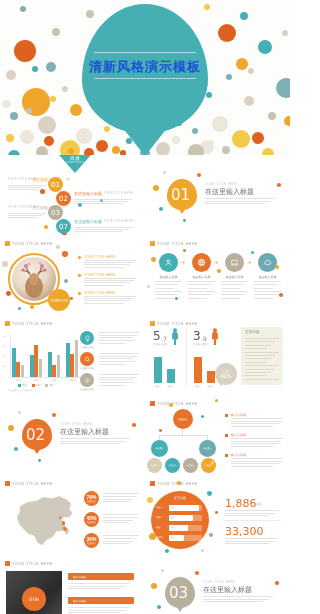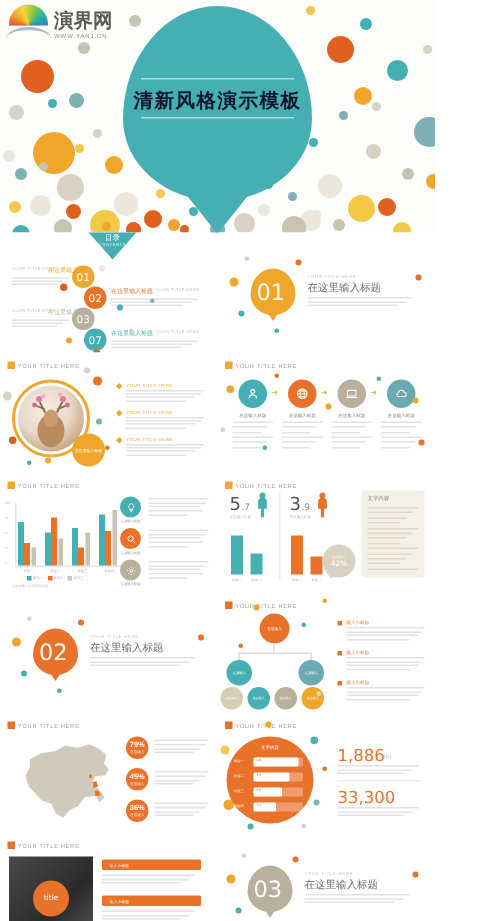--- a/index.html
+++ b/index.html
@@ -28,21 +28,21 @@
     position:absolute; left:82px; top:4px; width:126px; height:130px;
     background:#45afb4; border-radius:50% 50% 50% 50%/58% 58% 42% 42%;
     z-index:4;
   }
   .pin:after{
     content:""; position:absolute; left:50%; bottom:-22px; transform:translateX(-50%);
     width:0;height:0;border-left:27px solid transparent;border-right:27px solid transparent;
     border-top:34px solid #45afb4;
   }
   .pin-title { position:absolute; z-index:6; left:82px; top:58px; width:126px; text-align:center;
-    color:#0f172a; font-size:13px; font-weight:bold; letter-spacing:1px; font-family:"DejaVu Sans",sans-serif; }
+    color:#1d4ed8; font-size:13px; font-weight:bold; letter-spacing:1px; font-family:"DejaVu Sans",sans-serif; }
   .pin-rule { position:absolute; z-index:6; left:94px; width:102px; height:1px; background:rgba(255,255,255,.55); }
 
   
   .grid { position:absolute; top:155px; left:0; width:290px; }
   .row { display:flex; width:290px; }
   .slide { width:141px; height:80px; background:#fff; position:relative; overflow:hidden; margin:0 2px 0 2px; }
   .slide.left{ margin-left:0; } .slide.right{ margin-right:0; }
 
   .stitle { position:absolute; left:5px; top:6px; display:flex; align-items:center; gap:2px; }
   .stitle .sq { width:5px; height:5px; background:#f0a62a; }
@@ -147,30 +147,20 @@
         <div class="dot" style="left: 208px; top: 140px; width: 6px; height: 6px; background: rgb(236, 231, 220);"></div>
         <div class="dot" style="left: 36px; top: 146px; width: 12px; height: 12px; background: rgb(201, 195, 178);"></div>
         <div class="dot" style="left: 6px; top: 134px; width: 8px; height: 8px; background: rgb(243, 201, 74);"></div>
       </div>
 
     <div class="pin"></div>
     <div class="pin-rule" style="top:52px"></div>
     <div class="pin-title">清新风格演示模板</div>
     <div class="pin-rule" style="top:78px"></div>
 
-    <div class="logo">
-      <div class="logo-mark">
-        <div class="logo-fan"></div>
-          <div class="logo-arc"></div>
-      </div>
-      <div class="logo-text">
-        <div class="logo-cn">演界网</div>
-        <div class="logo-url">WWW.YANJ.CN</div>
-      </div>
-    </div>
   </div>
 
   <div class="grid">
 
     <div class="row">
 
       <div class="slide left">
         <div class="toc-tri"></div>
         <div class="toc-tx">
           <span>目录</span>

